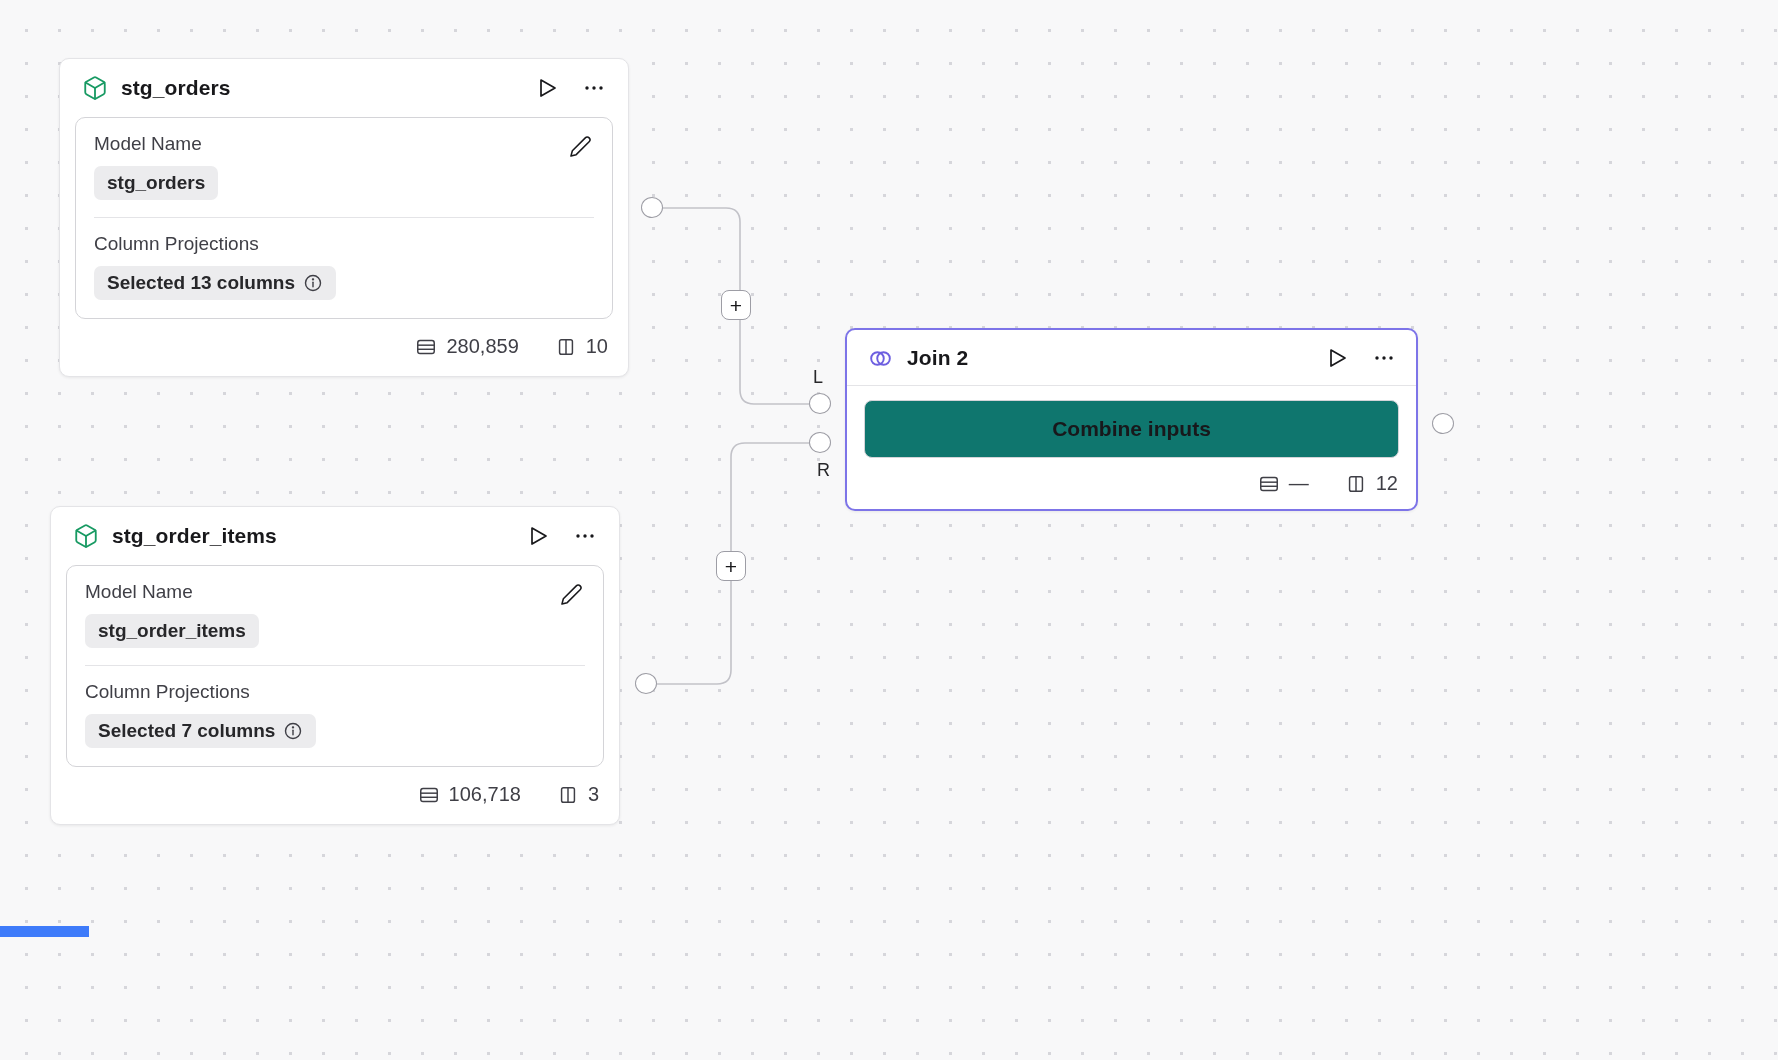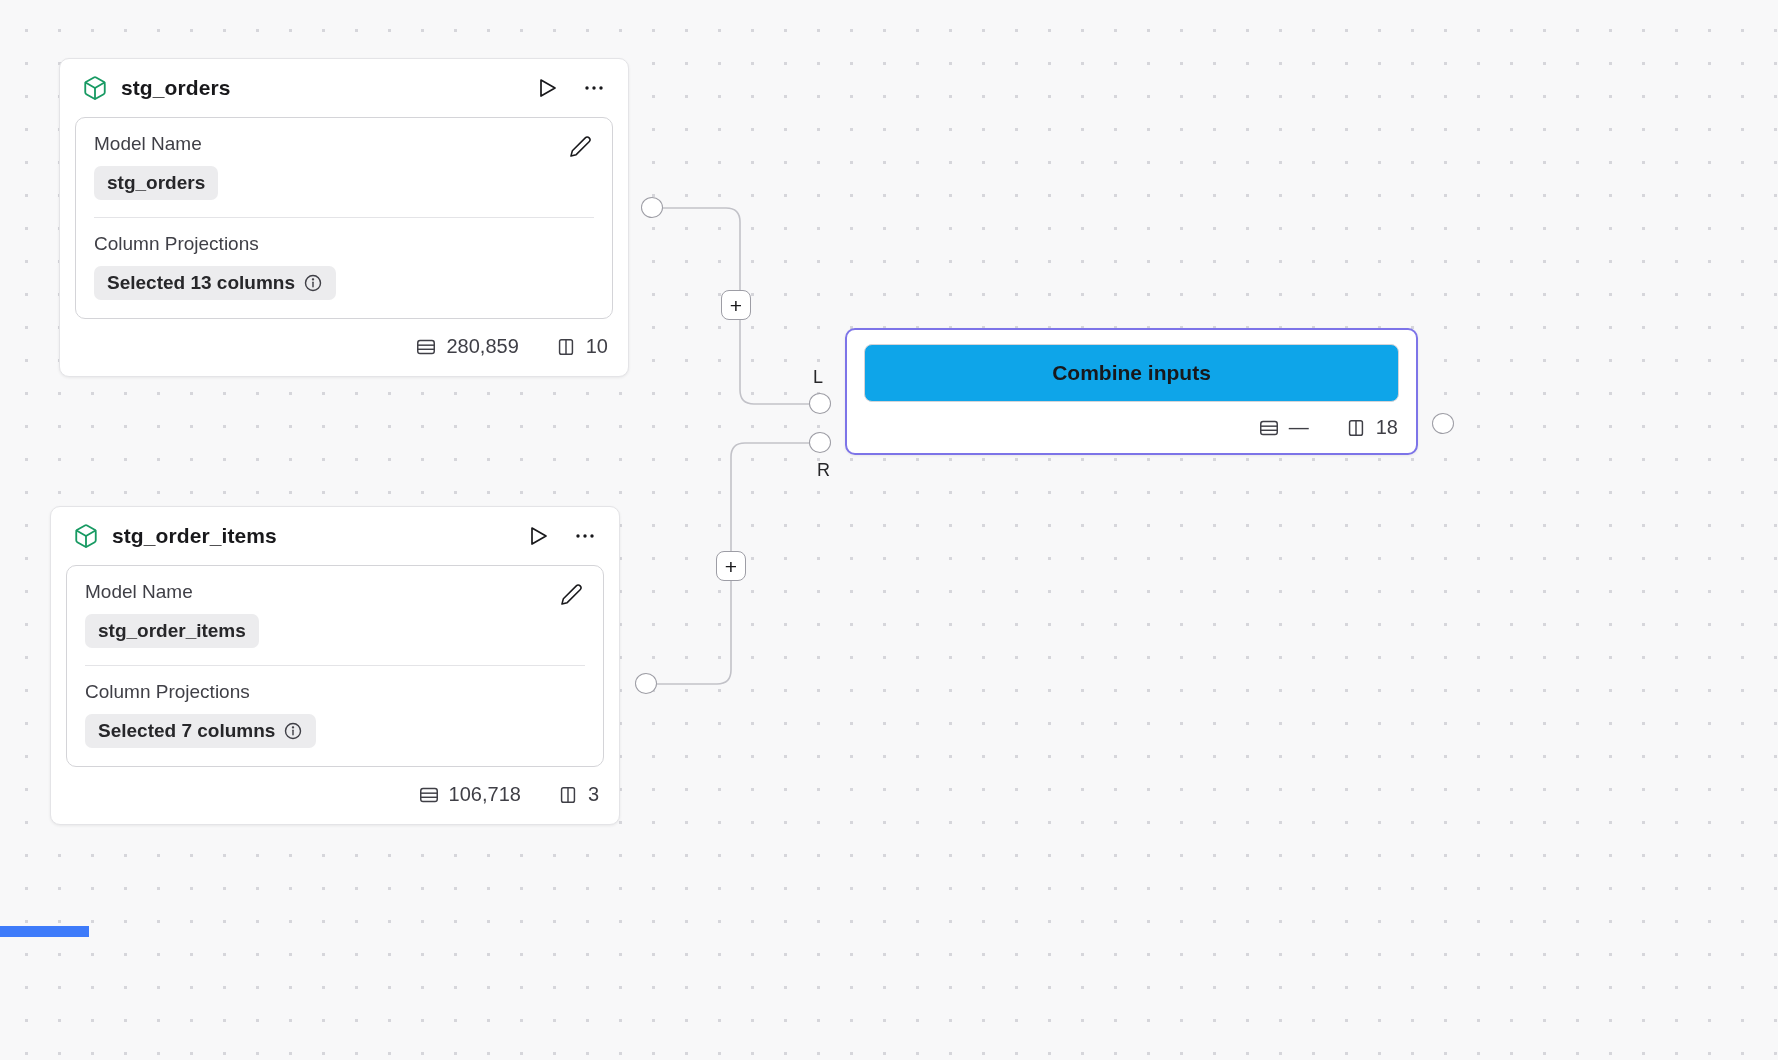--- a/index.html
+++ b/index.html
@@ -69,21 +69,21 @@
     width: 573px;
     border: 2px solid #7d74e8;
     border-radius: 10px;
   }
   .join-node .node-header { border-bottom: 1px solid #e4e4e7; padding: 14px 18px 13px 20px; }
   .combine-btn {
     display: block;
     width: calc(100% - 34px);
     margin: 14px 17px 0 17px;
     height: 58px;
-    background: #0ea5e9;
+    background: #0f766e;
     border: 1px solid #d4d4d8;
     border-radius: 8px;
     font-family: "Liberation Sans", sans-serif;
     font-size: 21px; font-weight: 600; color: #18181b;
     cursor: pointer;
   }
   .join-node .node-footer { padding: 14px 18px 14px 18px; }
 
   .port {
     position: absolute; z-index: 3;
@@ -255,38 +255,59 @@
         <svg width="22" height="22" viewBox="0 0 24 24" fill="none" stroke="#3f3f46" stroke-width="1.6">
             <rect x="5" y="4" width="14" height="16" rx="2"></rect>
             <line x1="12" y1="4" x2="12" y2="20"></line>
           </svg>
       </span>
       <span class="stat-value">3</span>
     </div>
   </div>
 
   <div class="node join-node" style="left:845px; top:328px;">
+    <div class="node-header">
+      <span>
+        <svg width="27" height="27" viewBox="0 0 24 24" fill="none" stroke="#6d5fe0" stroke-width="1.7">
+            <circle cx="9.3" cy="12" r="5.6"></circle>
+            <circle cx="14.7" cy="12" r="5.6"></circle>
+          </svg>
+      </span>
+      <span class="node-title">Join 2</span>
+      <button class="icon-btn">
+        <svg width="24" height="24" viewBox="0 0 24 24" fill="none" stroke="#18181b" stroke-width="1.7" stroke-linejoin="round">
+            <polygon points="6 4 20 12 6 20 6 4"></polygon>
+          </svg>
+      </button>
+      <button class="icon-btn">
+        <svg width="24" height="24" viewBox="0 0 24 24" fill="#18181b">
+            <circle cx="5" cy="12" r="1.7"></circle>
+            <circle cx="12" cy="12" r="1.7"></circle>
+            <circle cx="19" cy="12" r="1.7"></circle>
+          </svg>
+      </button>
+    </div>
     <button class="combine-btn">Combine inputs</button>
     <div class="node-footer">
       <span>
         <svg width="22" height="22" viewBox="0 0 24 24" fill="none" stroke="#3f3f46" stroke-width="1.6">
             <rect x="3" y="5" width="18" height="14" rx="2.5"></rect>
             <line x1="3" y1="10" x2="21" y2="10"></line>
             <line x1="3" y1="14.5" x2="21" y2="14.5"></line>
           </svg>
       </span>
       <span class="stat-value">—</span>
       <span class="stat-gap"></span>
       <span>
         <svg width="22" height="22" viewBox="0 0 24 24" fill="none" stroke="#3f3f46" stroke-width="1.6">
             <rect x="5" y="4" width="14" height="16" rx="2"></rect>
             <line x1="12" y1="4" x2="12" y2="20"></line>
           </svg>
       </span>
-      <span class="stat-value">18</span>
+      <span class="stat-value">12</span>
     </div>
   </div>
 
   <div class="port" style="left:641px; top:197px;"></div>
   <div class="port" style="left:635px; top:673px;"></div>
   <div class="port" style="left:809px; top:393px;"></div>
   <div class="port" style="left:809px; top:432px;"></div>
   <div class="port" style="left:1432px; top:413px;"></div>
 
   <span class="port-label" style="left:813px; top:367px;">L</span>

